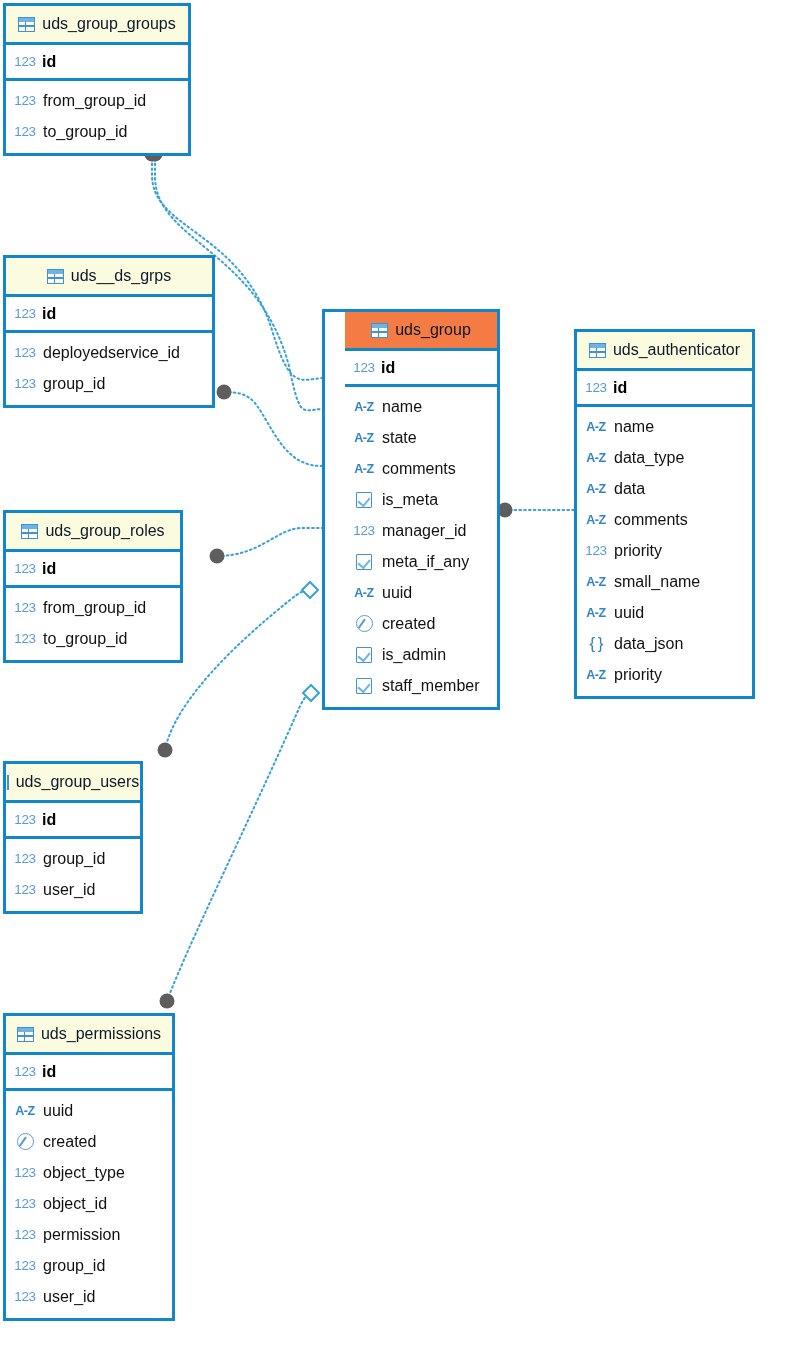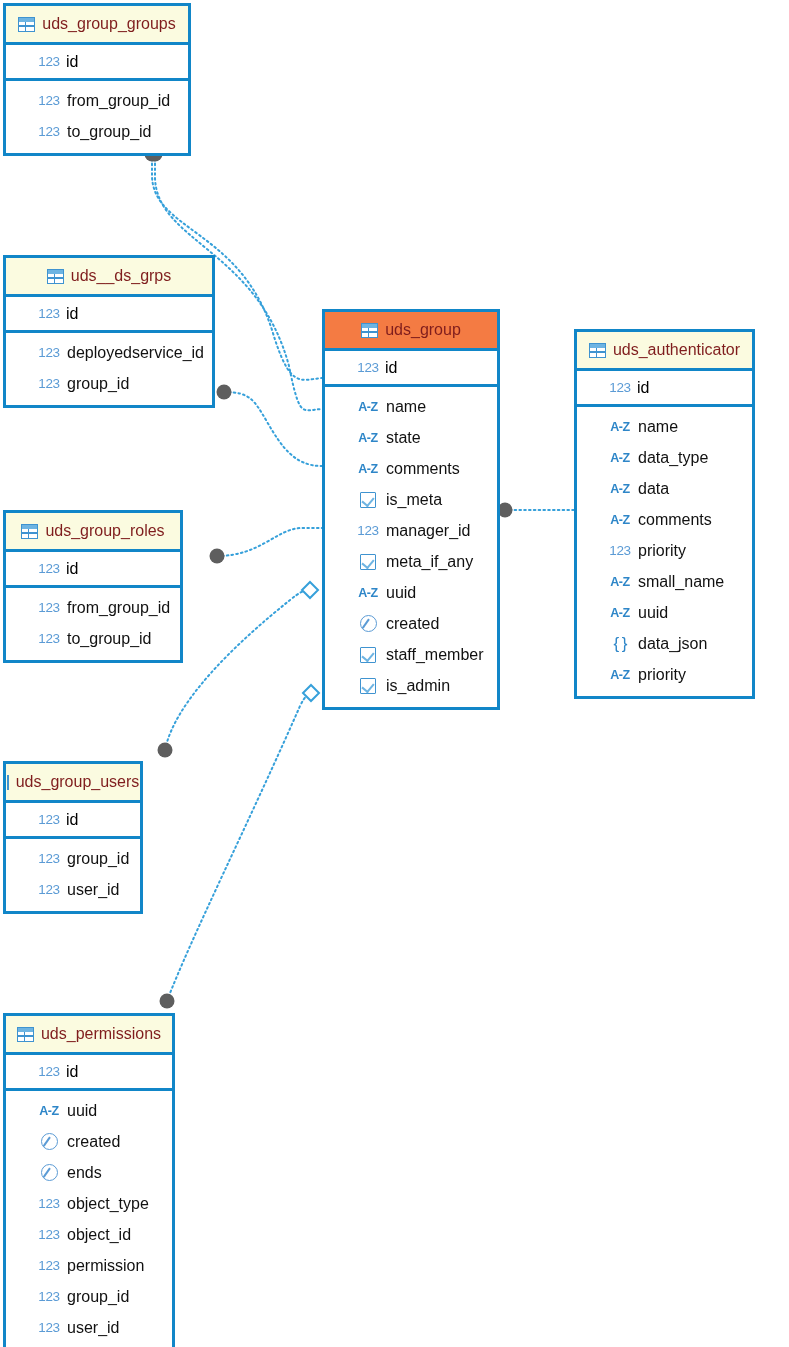--- a/index.html
+++ b/index.html
@@ -38,21 +38,21 @@
   .tbl-header {
     box-sizing: border-box;
     background: #fbfbe0;
     height: 36px;
     display: flex;
     align-items: center;
     justify-content: center;
     gap: 7px;
     padding: 0 6px;
     font-size: 16px;
-    color: #7f1d1d;
+    color: #0f172a;
     white-space: nowrap;
   }
   .table-box.accent > .tbl-header {
     background: #f47b43;
   }
   .tbl-pk {
     box-sizing: border-box;
     border-top: 3px solid #1186c8;
     border-bottom: 3px solid #1186c8;
     height: 39px;
@@ -69,32 +69,31 @@
     height: 31px;
     display: flex;
     align-items: center;
     gap: 7px;
     padding: 0 3px 0 8px;
     font-size: 16px;
     color: #111111;
     white-space: nowrap;
   }
   .col-name { color: #111111; }
-  .col-name.pk { font-weight: normal; color: #000000; }
+  .col-name.pk { font-weight: bold; color: #000000; }
 
   
   .ico {
     flex: 0 0 auto;
     display: inline-flex;
     align-items: center;
     justify-content: center;
     width: 20px;
     height: 20px;
     color: #5a9bd5;
-    margin-left: 24px;
   }
   .ico-num {
     font-size: 13.5px;
     font-weight: normal;
     color: #5b9bd5;
     letter-spacing: -0.4px;
     font-family: "Liberation Sans", sans-serif;
   }
   .ico-az {
     font-size: 12.5px;
@@ -294,106 +293,100 @@
           <span class="ico ico-az" style="width: 22px;">A-Z</span>
           <span class="col-name">uuid</span>
         </div>
         <div class="col-row">
           <span class="ico" style="width: 22px;">
             <span class="ico-clock"></span>
           </span>
           <span class="col-name">created</span>
         </div>
         <div class="col-row">
+          <span class="ico ico-num" style="width: 22px;">123</span>
+          <span class="col-name">object_type</span>
+        </div>
+        <div class="col-row">
+          <span class="ico ico-num" style="width: 22px;">123</span>
+          <span class="col-name">object_id</span>
+        </div>
+        <div class="col-row">
+          <span class="ico ico-num" style="width: 22px;">123</span>
+          <span class="col-name">permission</span>
+        </div>
+        <div class="col-row">
+          <span class="ico ico-num" style="width: 22px;">123</span>
+          <span class="col-name">group_id</span>
+        </div>
+        <div class="col-row">
+          <span class="ico ico-num" style="width: 22px;">123</span>
+          <span class="col-name">user_id</span>
+        </div>
+      </div>
+    </div>
+    <div class="table-box accent" style="left: 322px; top: 309px; width: 178px; padding-left: 20px;">
+      <div class="tbl-header">
+        <span class="ico-tbl"></span>
+        <span class="hdr-label">uds_group</span>
+      </div>
+      <div class="tbl-pk">
+        <span class="ico ico-num" style="width: 22px;">123</span>
+        <span class="col-name pk">id</span>
+      </div>
+      <div class="tbl-cols">
+        <div class="col-row">
+          <span class="ico ico-az" style="width: 22px;">A-Z</span>
+          <span class="col-name">name</span>
+        </div>
+        <div class="col-row">
+          <span class="ico ico-az" style="width: 22px;">A-Z</span>
+          <span class="col-name">state</span>
+        </div>
+        <div class="col-row">
+          <span class="ico ico-az" style="width: 22px;">A-Z</span>
+          <span class="col-name">comments</span>
+        </div>
+        <div class="col-row">
+          <span class="ico" style="width: 22px;">
+            <span class="ico-check"></span>
+          </span>
+          <span class="col-name">is_meta</span>
+        </div>
+        <div class="col-row">
+          <span class="ico ico-num" style="width: 22px;">123</span>
+          <span class="col-name">manager_id</span>
+        </div>
+        <div class="col-row">
+          <span class="ico" style="width: 22px;">
+            <span class="ico-check"></span>
+          </span>
+          <span class="col-name">meta_if_any</span>
+        </div>
+        <div class="col-row">
+          <span class="ico ico-az" style="width: 22px;">A-Z</span>
+          <span class="col-name">uuid</span>
+        </div>
+        <div class="col-row">
           <span class="ico" style="width: 22px;">
             <span class="ico-clock"></span>
           </span>
-          <span class="col-name">ends</span>
-        </div>
-        <div class="col-row">
-          <span class="ico ico-num" style="width: 22px;">123</span>
-          <span class="col-name">object_type</span>
-        </div>
-        <div class="col-row">
-          <span class="ico ico-num" style="width: 22px;">123</span>
-          <span class="col-name">object_id</span>
-        </div>
-        <div class="col-row">
-          <span class="ico ico-num" style="width: 22px;">123</span>
-          <span class="col-name">permission</span>
-        </div>
-        <div class="col-row">
-          <span class="ico ico-num" style="width: 22px;">123</span>
-          <span class="col-name">group_id</span>
-        </div>
-        <div class="col-row">
-          <span class="ico ico-num" style="width: 22px;">123</span>
-          <span class="col-name">user_id</span>
-        </div>
-      </div>
-    </div>
-    <div class="table-box accent" style="left: 322px; top: 309px; width: 178px;">
-      <div class="tbl-header">
-        <span class="ico-tbl"></span>
-        <span class="hdr-label">uds_group</span>
-      </div>
-      <div class="tbl-pk">
-        <span class="ico ico-num" style="width: 22px;">123</span>
-        <span class="col-name pk">id</span>
-      </div>
-      <div class="tbl-cols">
-        <div class="col-row">
-          <span class="ico ico-az" style="width: 22px;">A-Z</span>
-          <span class="col-name">name</span>
-        </div>
-        <div class="col-row">
-          <span class="ico ico-az" style="width: 22px;">A-Z</span>
-          <span class="col-name">state</span>
-        </div>
-        <div class="col-row">
-          <span class="ico ico-az" style="width: 22px;">A-Z</span>
-          <span class="col-name">comments</span>
+          <span class="col-name">created</span>
         </div>
         <div class="col-row">
           <span class="ico" style="width: 22px;">
             <span class="ico-check"></span>
           </span>
-          <span class="col-name">is_meta</span>
-        </div>
-        <div class="col-row">
-          <span class="ico ico-num" style="width: 22px;">123</span>
-          <span class="col-name">manager_id</span>
+          <span class="col-name">is_admin</span>
         </div>
         <div class="col-row">
           <span class="ico" style="width: 22px;">
             <span class="ico-check"></span>
           </span>
-          <span class="col-name">meta_if_any</span>
-        </div>
-        <div class="col-row">
-          <span class="ico ico-az" style="width: 22px;">A-Z</span>
-          <span class="col-name">uuid</span>
-        </div>
-        <div class="col-row">
-          <span class="ico" style="width: 22px;">
-            <span class="ico-clock"></span>
-          </span>
-          <span class="col-name">created</span>
-        </div>
-        <div class="col-row">
-          <span class="ico" style="width: 22px;">
-            <span class="ico-check"></span>
-          </span>
           <span class="col-name">staff_member</span>
-        </div>
-        <div class="col-row">
-          <span class="ico" style="width: 22px;">
-            <span class="ico-check"></span>
-          </span>
-          <span class="col-name">is_admin</span>
         </div>
       </div>
     </div>
     <div class="table-box" style="left: 574px; top: 329px; width: 181px;">
       <div class="tbl-header">
         <span class="ico-tbl"></span>
         <span class="hdr-label">uds_authenticator</span>
       </div>
       <div class="tbl-pk">
         <span class="ico ico-num" style="width: 22px;">123</span>

